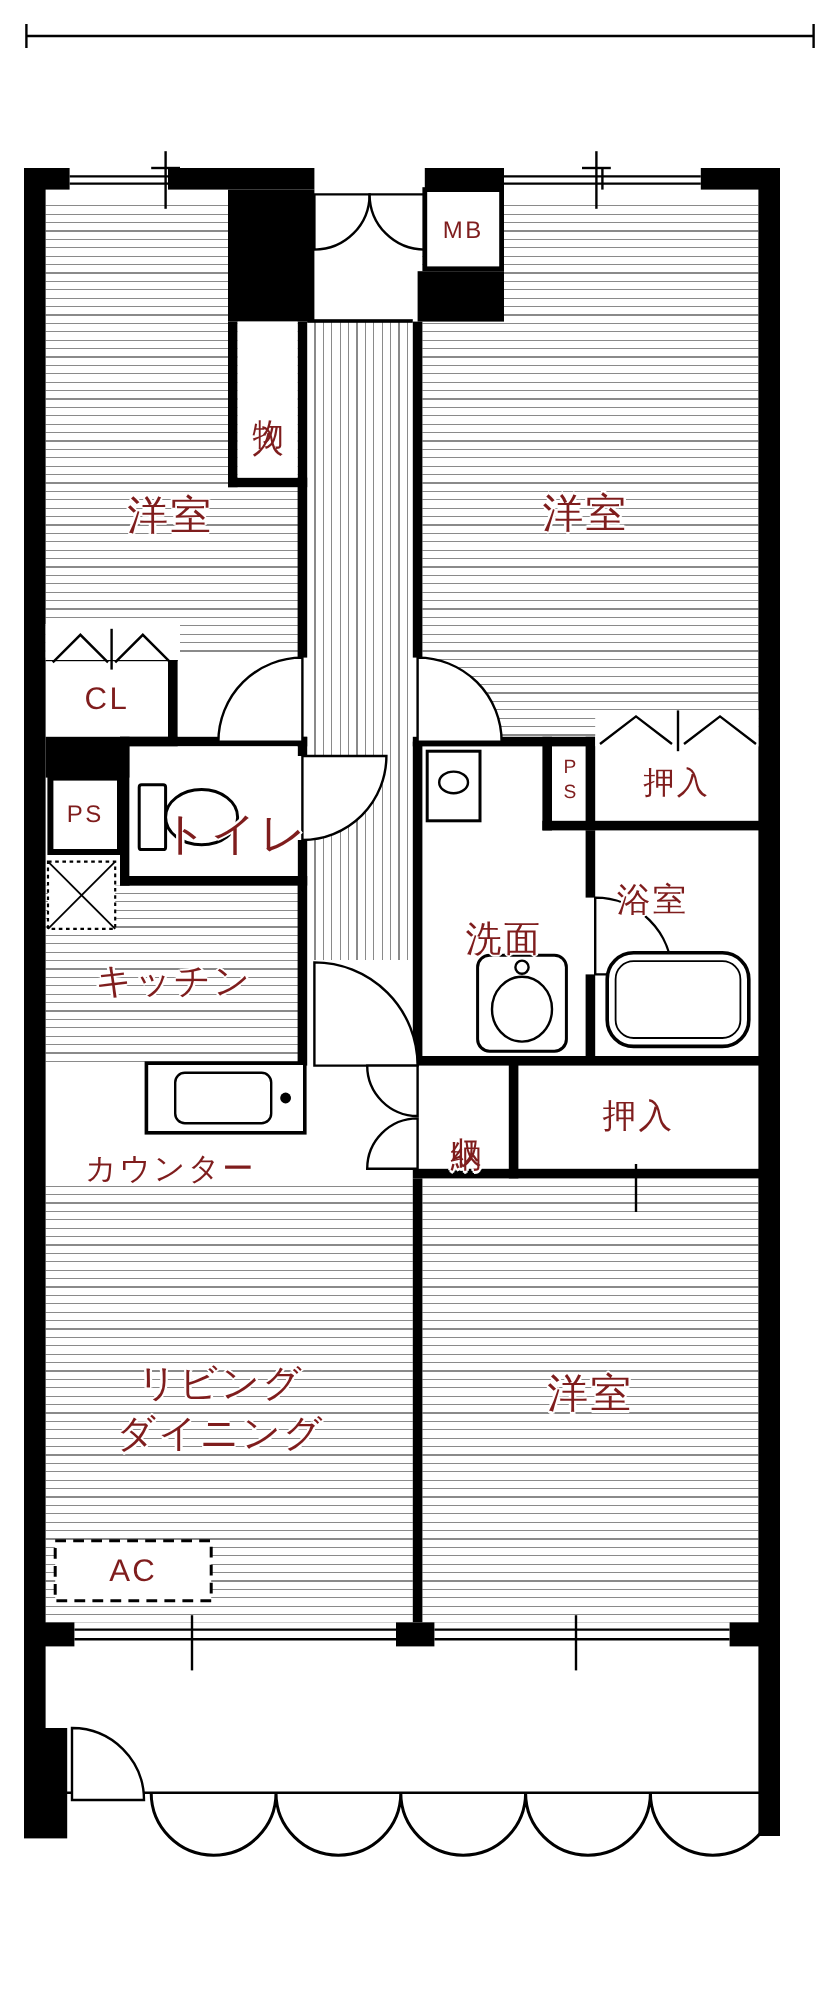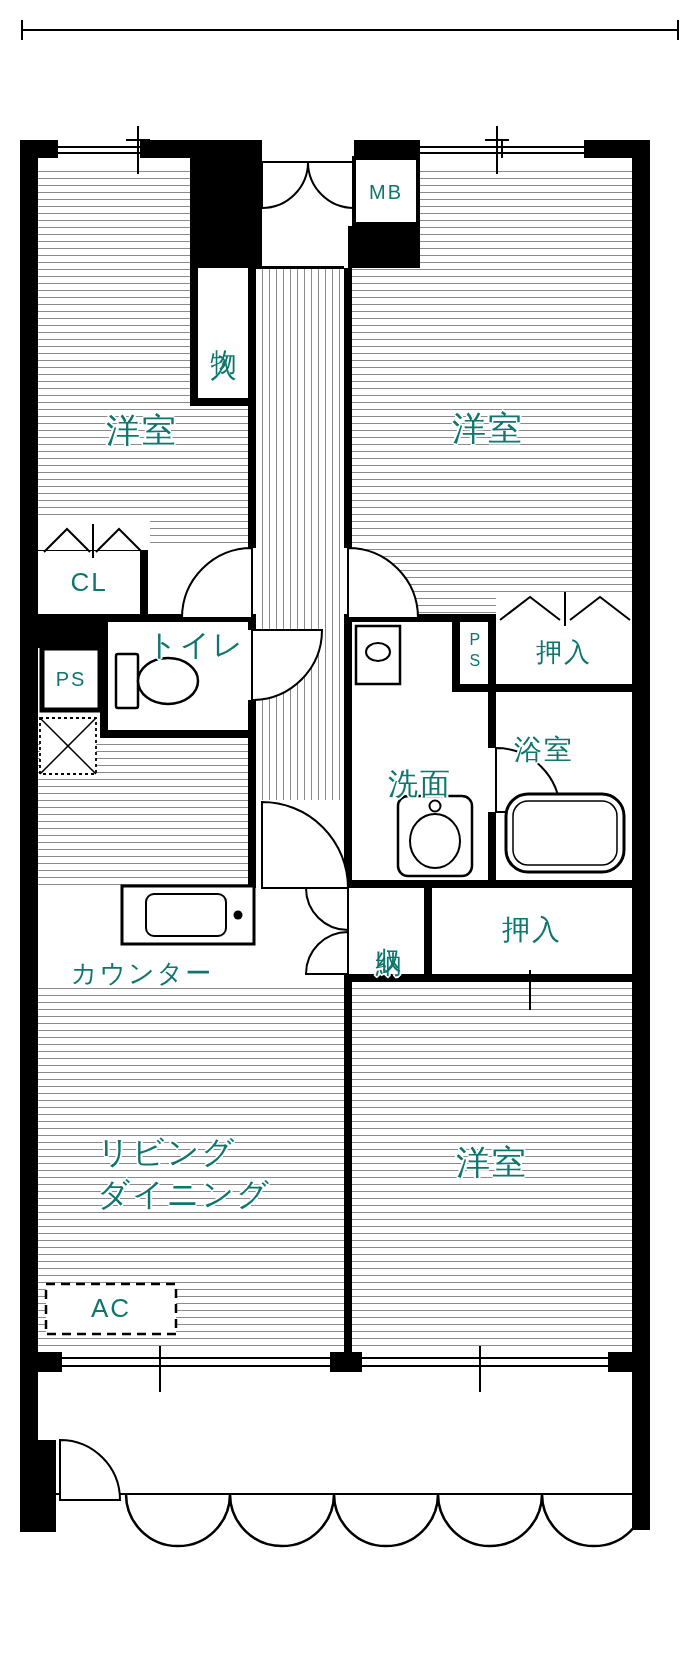--- a/index.html
+++ b/index.html
@@ -1,21 +1,21 @@
 <!DOCTYPE html>
 <html><head>
 <meta charset="utf-8">
 <style>
   html,body{margin:0;padding:0;background:#fff;}
   #plan{position:relative;width:700px;height:1659px;background:#ffffff;overflow:hidden;
         font-family:"Liberation Sans","DejaVu Sans",sans-serif;}
   .hatch-h{position:absolute;background:repeating-linear-gradient(180deg,#ffffff 0 6px,#8a8a8a 6px 7px);}
   .hatch-v{position:absolute;background:repeating-linear-gradient(90deg,#ffffff 0 6px,#8a8a8a 6px 7px);}
   svg.overlay{position:absolute;left:0;top:0;}
-  .label{position:absolute;transform:translate(-50%,-50%);color:#0f766e;text-align:left;
+  .label{position:absolute;transform:translate(-50%,-50%);color:#7f1d1d;text-align:center;
          white-space:pre-line;letter-spacing:2px;line-height:1.3;
          text-shadow:2px 0 0 #fff,-2px 0 0 #fff,0 2px 0 #fff,0 -2px 0 #fff,
                      1px 1px 0 #fff,-1px -1px 0 #fff,1px -1px 0 #fff,-1px 1px 0 #fff;}
   .vert{writing-mode:vertical-rl;text-orientation:upright;letter-spacing:4px;}
 </style>
 </head>
 <body>
 
 <div id="plan">
 
@@ -151,25 +151,26 @@
       <path d="M126,1494 A52,52 0 0 0 230,1494 A52,52 0 0 0 334,1494 A52,52 0 0 0 438,1494 A52,52 0 0 0 542,1494 A52,52 0 0 0 646,1494"></path>
     </g>
   </svg>
 
   <div class="label" style="left:142px;top:430px;font-size:34px;">洋室</div>
   <div class="label" style="left:488px;top:428px;font-size:34px;">洋室</div>
   <div class="label vert" style="left:223px;top:333px;font-size:26px;">物入</div>
   <div class="label" style="left:386px;top:192px;font-size:20px;">MB</div>
   <div class="label" style="left:89px;top:583px;font-size:26px;">CL</div>
   <div class="label" style="left:71px;top:679px;font-size:20px;">PS</div>
-  <div class="label" style="left:196px;top:644px;font-size:30px;font-family:Liberation Serif, serif;">トイレ</div>
+  <div class="label" style="left:196px;top:696px;font-size:38px;font-family:Liberation Serif, serif;">トイレ</div>
   <div class="label vert" style="left:474px;top:652px;font-size:16px;">PS</div>
   <div class="label" style="left:564px;top:653px;font-size:26px;">押入</div>
   <div class="label" style="left:420px;top:783px;font-size:30px;">洗面</div>
   <div class="label" style="left:544px;top:750px;font-size:28px;">浴室</div>
+  <div class="label" style="left:145px;top:818px;font-size:30px;">キッチン</div>
   <div class="label" style="left:142px;top:958px;font-size:26px;margin-top:16px;">カウンター</div>
   <div class="label vert" style="left:388px;top:931px;font-size:26px;">収納</div>
   <div class="label" style="left:532px;top:930px;font-size:28px;">押入</div>
   <div class="label" style="left:184px;top:1176px;font-size:32px;font-family:Liberation Mono, monospace;">リビング
 ダイニング</div>
   <div class="label" style="left:492px;top:1162px;font-size:34px;">洋室</div>
   <div class="label" style="left:111px;top:1309px;font-size:26px;">AC</div>
 
 </div>
 

